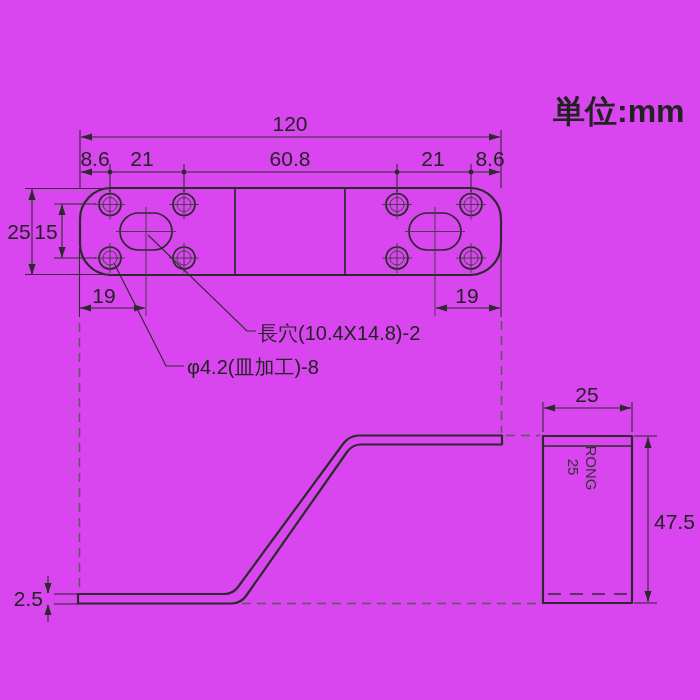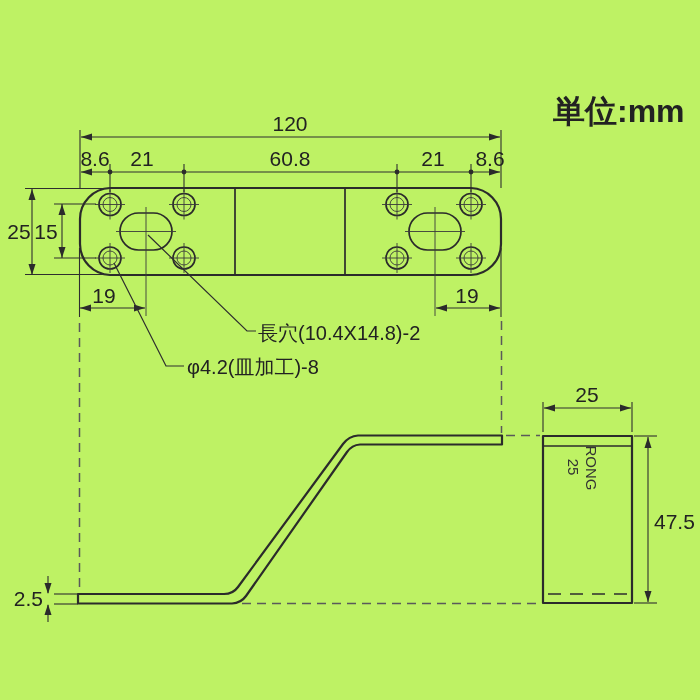--- a/index.html
+++ b/index.html
@@ -1,18 +1,18 @@
 <!DOCTYPE html>
 <html><head>
 <meta charset="utf-8">
 <style>
   html,body{margin:0;padding:0;background:#ffffff;}
   .canvas{
     width:700px;height:700px;
-    background:#bef264;
+    background:#d946ef;
     font-family:"Liberation Sans","DejaVu Sans",sans-serif;
     position:relative;overflow:hidden;
   }
   svg{display:block;}
   .outline{stroke:#2b2b2b;stroke-width:2.2;fill:none;stroke-linejoin:round;}
   .inner{stroke:#2b2b2b;stroke-width:1.7;fill:none;}
   .thin{stroke:#2e2e2e;stroke-width:1.1;fill:none;}
   .hair{stroke:#3a3a3a;stroke-width:0.9;fill:none;}
   .leader{stroke:#2e2e2e;stroke-width:1.2;fill:none;}
   .dashed{stroke:#5a5a5a;stroke-width:1.5;fill:none;stroke-dasharray:9 6;}

